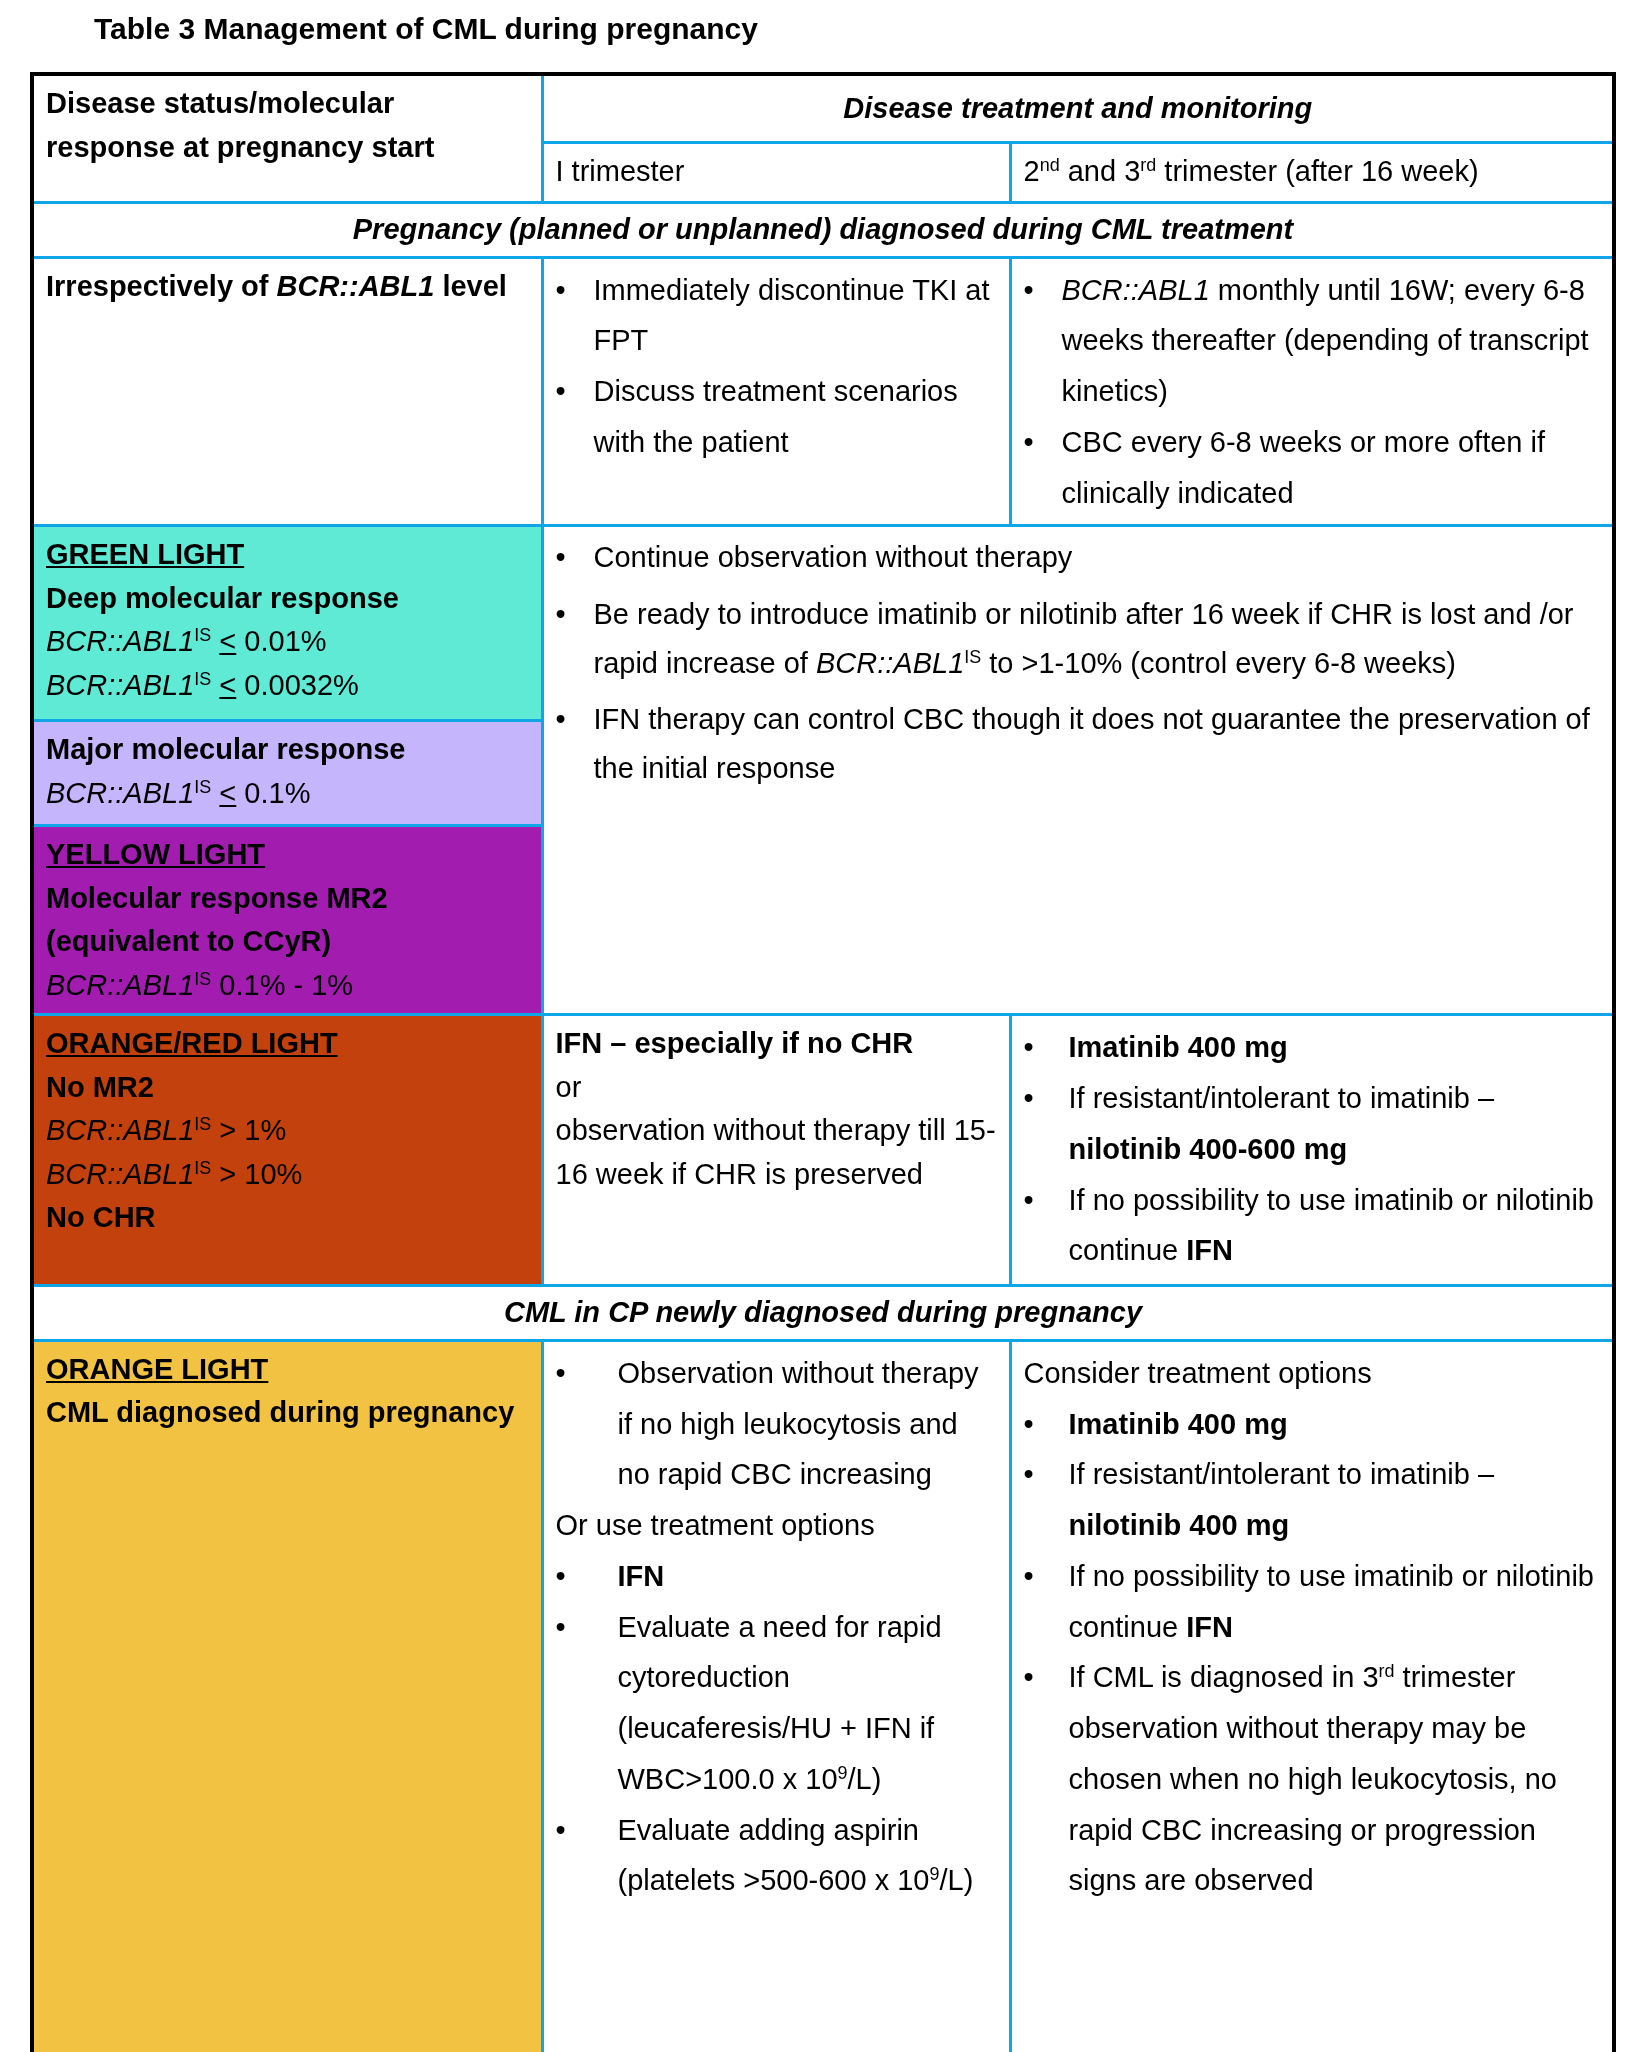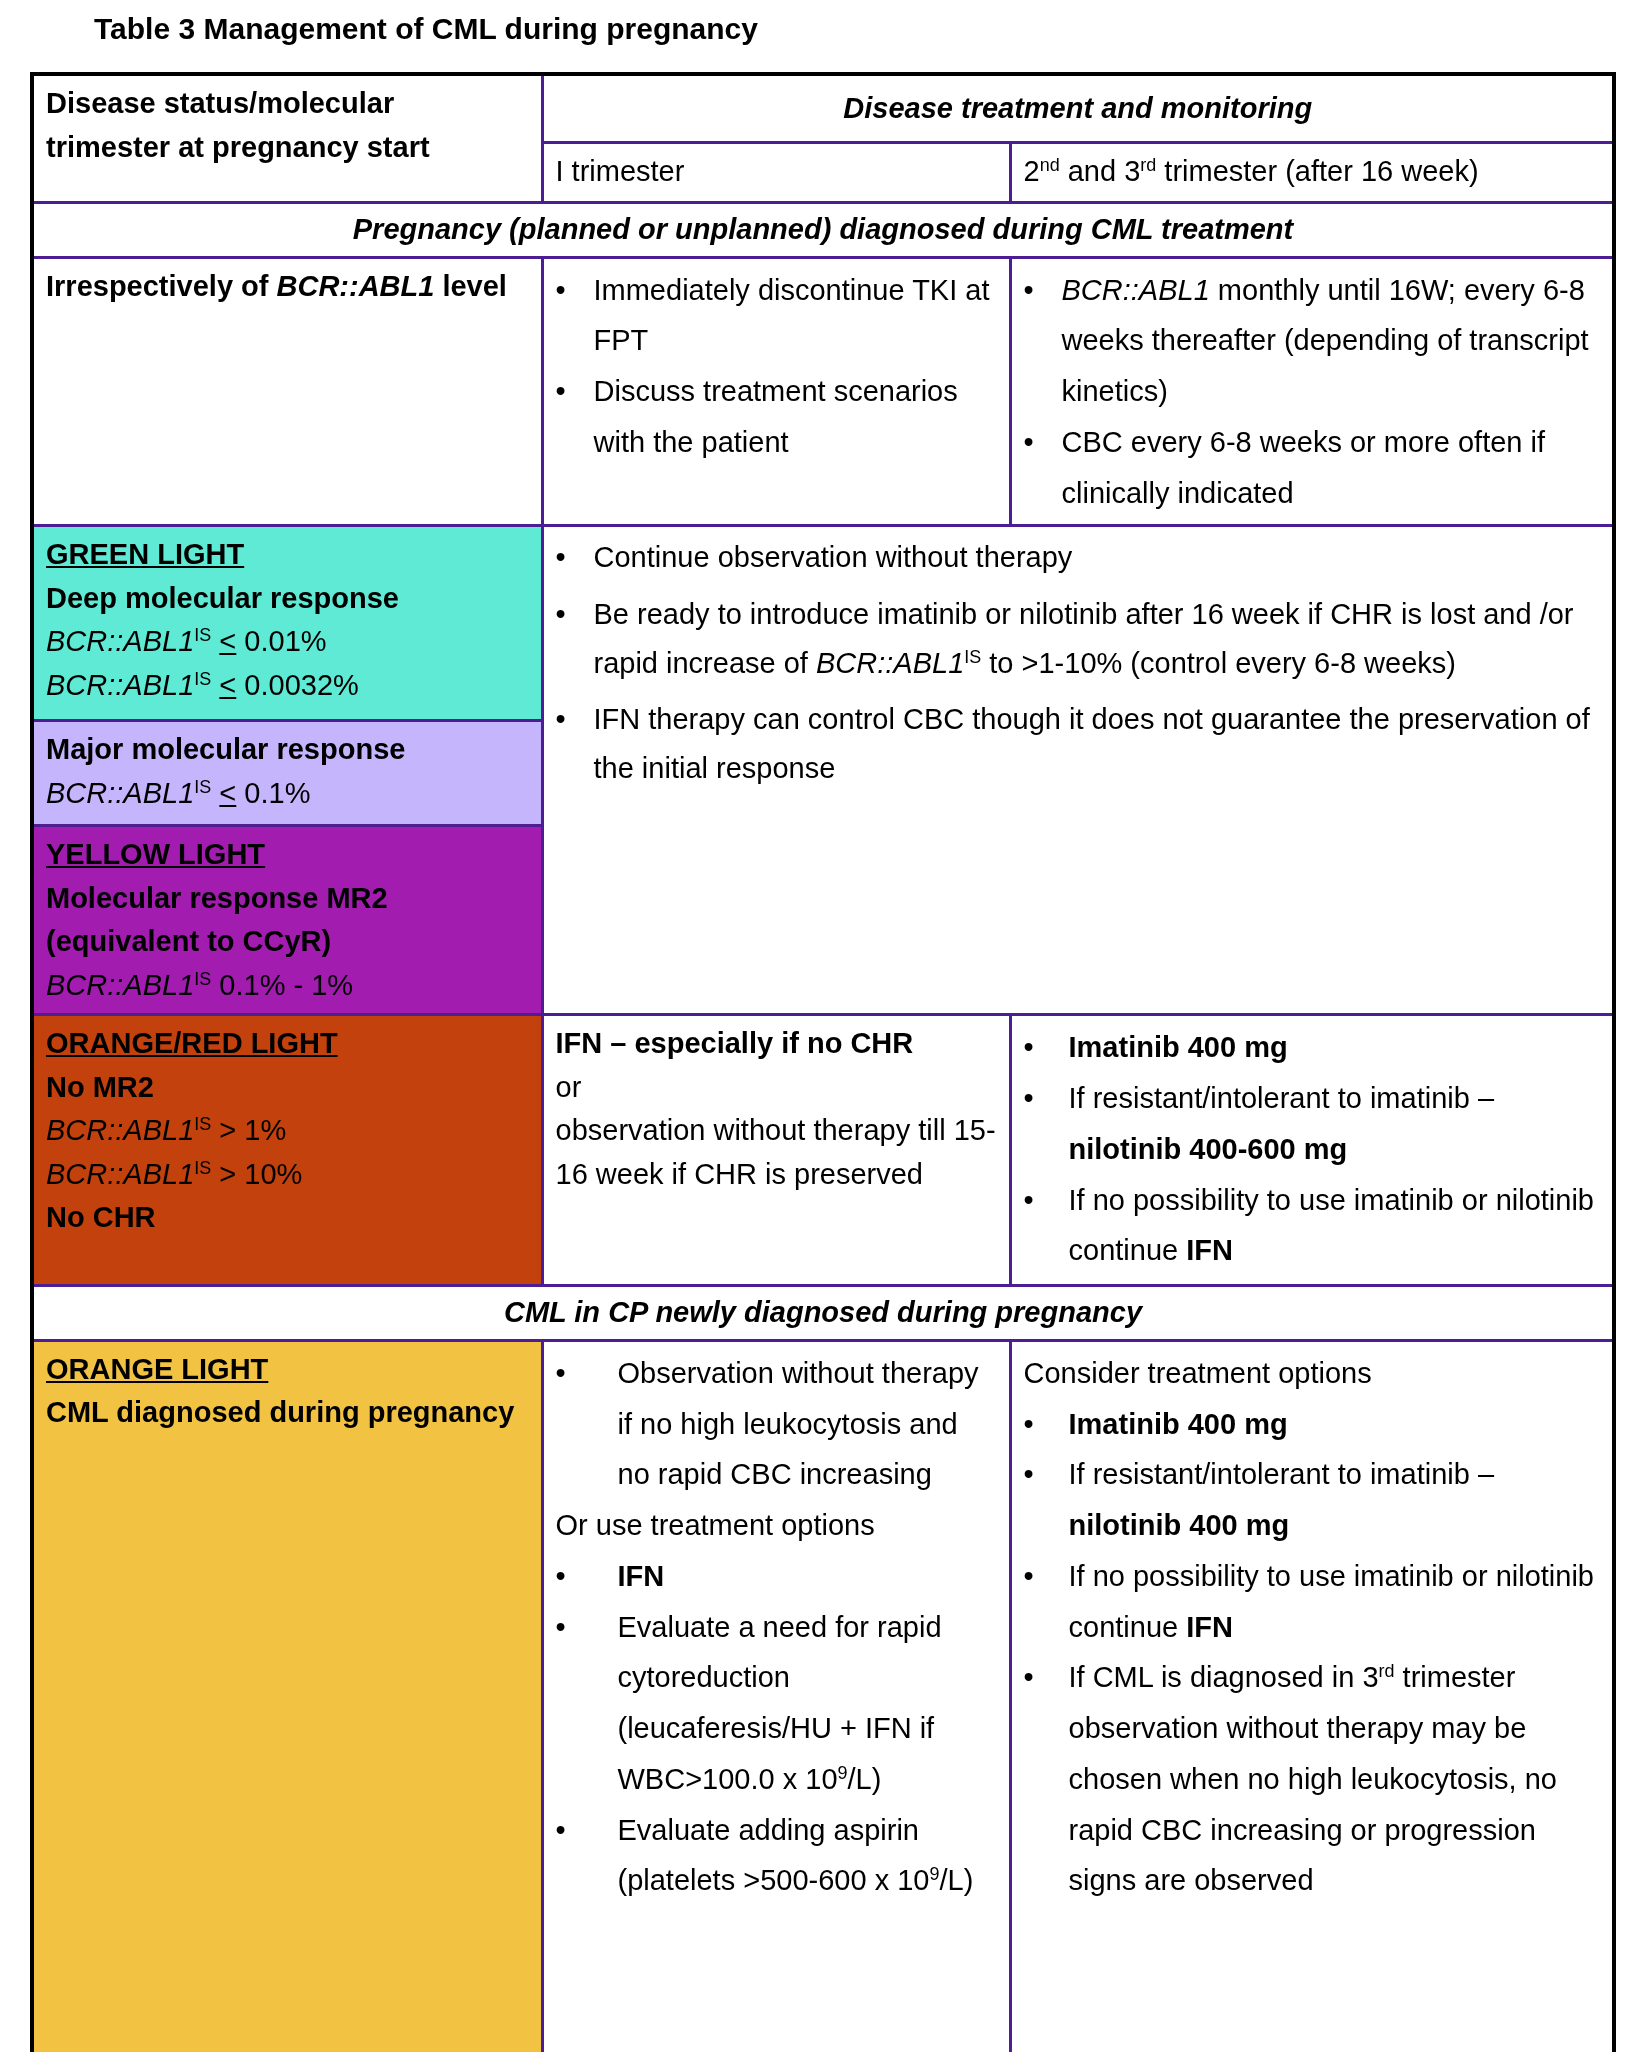--- a/index.html
+++ b/index.html
@@ -12,21 +12,21 @@
   .title{
     font-size:30px;font-weight:700;
     margin:4px 0 26px 64px;
   }
   table.cml{
     border-collapse:collapse;table-layout:fixed;
     width:1582px;border:4px solid #000;
   }
   col.c1{width:510px}col.c2{width:468px}col.c3{width:604px}
   td{
-    border:3px solid #4c1d95;vertical-align:top;
+    border:3px solid #0ea5e9;vertical-align:top;
     padding:6px 12px;font-size:29px;
   }
   td.center{text-align:center;vertical-align:middle;padding:4px 8px;font-style:italic;}
   .rich .line{line-height:1.5;}
   .lh175 .line{line-height:1.75;}
   .lh165 .line{line-height:1.68;}
   .gap .line + .line{margin-top:8px;}
   .line{display:block;}
   .line.bullet{display:flex;}
   .marker{flex:none;width:38px;}
@@ -60,21 +60,21 @@
         <col class="c1">
         <col class="c2">
         <col class="c3">
       </colgroup>
 
     <tbody>
         <tr class="rh1">
       <td rowspan="2">
         <div class="rich">
               <div class="line"><span class="content"><span class="b">Disease status/molecular</span></span></div>
-              <div class="line"><span class="content"><span class="b">trimester at pregnancy start</span></span></div>
+              <div class="line"><span class="content"><span class="b">response at pregnancy start</span></span></div>
             </div>
       </td>
       <td colspan="2" class="center">
         <div class="rich">
               <div class="line"><span class="content"><span class="b">Disease treatment and monitoring</span></span></div>
             </div>
       </td>
     </tr>
 
     <tr class="rh2">

